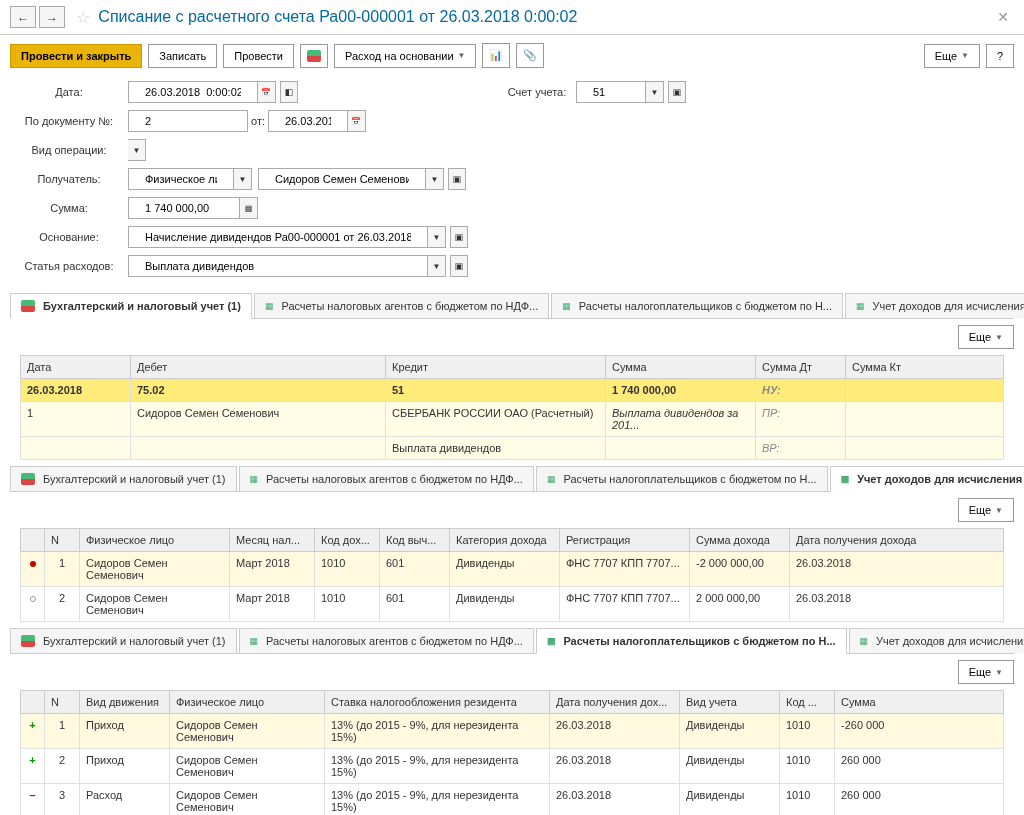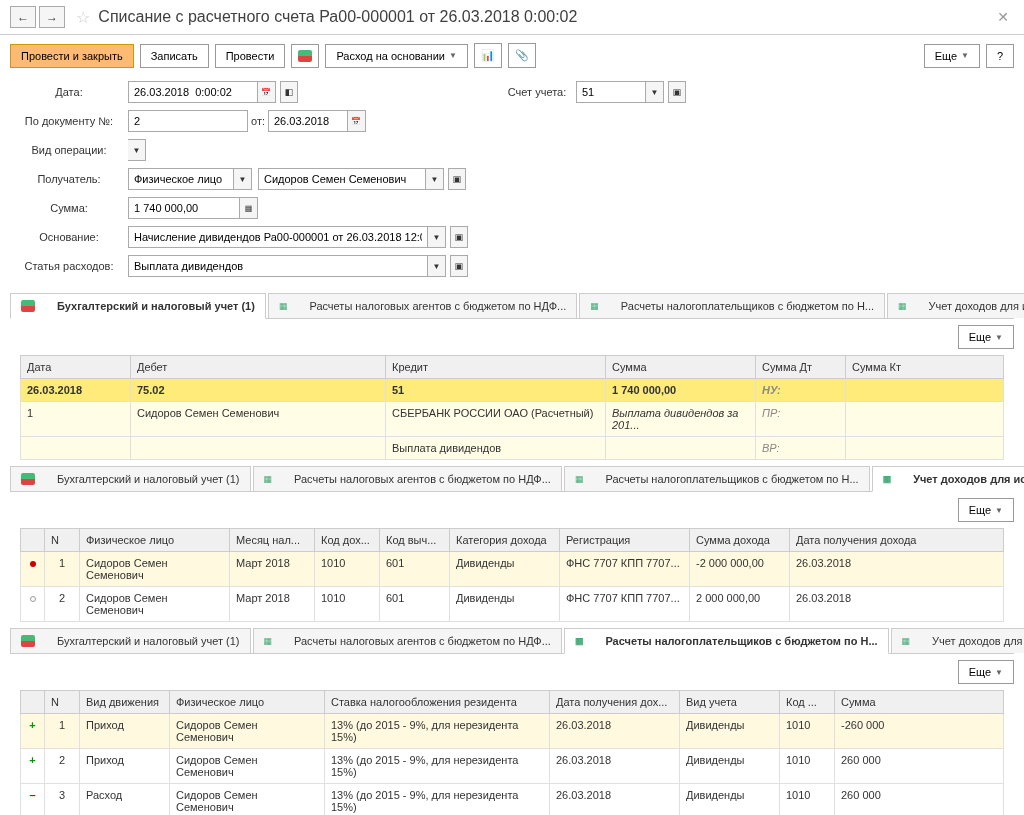--- a/index.html
+++ b/index.html
@@ -1,35 +1,35 @@
 <!DOCTYPE html>
 <html><head>
 <meta charset="utf-8">
 <style>
 * { box-sizing: border-box; margin: 0; padding: 0; }
 body { font-family: Arial, sans-serif; font-size: 11px; background: #fff; color: #333; width: 1024px; }
 .titlebar { display: flex; align-items: center; padding: 6px 10px; border-bottom: 1px solid #ccc; }
 .nav-btn { width: 26px; height: 22px; border: 1px solid #aaa; background: #f5f5f5; margin-right: 3px; display: flex; align-items: center; justify-content: center; cursor: pointer; font-size: 12px; }
 .star { color: #ccc; font-size: 16px; margin: 0 8px; cursor: pointer; }
-.title { font-size: 16px; color: #404040; flex: 1; }
+.title { font-size: 16px; color: #0369a1; flex: 1; }
 .close-x { font-size: 14px; color: #999; cursor: pointer; padding: 0 5px; }
 .toolbar { display: flex; align-items: center; padding: 8px 10px; gap: 6px; }
 .btn { border: 1px solid #999; padding: 5px 10px; background: #fff; cursor: pointer; font-size: 11px; display: inline-flex; align-items: center; gap: 4px; }
-.btn-primary { background: #fdba74; border-color: #cc9900; font-weight: normal; }
+.btn-primary { background: #eab308; border-color: #cc9900; font-weight: bold; }
 .btn-icon { width: 28px; justify-content: center; padding: 5px; }
 .btn .caret { font-size: 8px; color: #666; }
 .spacer { flex: 1; }
 .form-area { padding: 4px 10px; }
 .form-row { display: flex; align-items: center; margin-bottom: 5px; min-height: 24px; }
 .form-label { width: 118px; font-size: 11px; text-align: center; }
-.input { border: 1px solid #aaa; padding: 3px 5px; font-size: 11px; height: 22px; background: #fff; }
+.input { border: 1px solid #aaa; padding: 3px 16px; font-size: 11px; height: 22px; background: #fff; }
 .dd-btn { width: 18px; height: 22px; border: 1px solid #aaa; border-left: none; background: #f5f5f5; display: flex; align-items: center; justify-content: center; font-size: 8px; cursor: pointer; }
 .ext-btn { width: 18px; height: 22px; border: 1px solid #aaa; margin-left: 4px; background: #f5f5f5; display: flex; align-items: center; justify-content: center; font-size: 9px; cursor: pointer; }
 .tabs { display: flex; border-bottom: 1px solid #ccc; margin: 6px 10px 0; }
-.tab { padding: 6px 10px; border: 1px solid #ccc; border-bottom: none; background: #f5f5f5; margin-right: 2px; cursor: pointer; display: flex; align-items: center; gap: 22px; font-size: 11px; white-space: nowrap; }
+.tab { padding: 6px 10px; border: 1px solid #ccc; border-bottom: none; background: #f5f5f5; margin-right: 2px; cursor: pointer; display: flex; align-items: center; gap: 8px; font-size: 11px; white-space: nowrap; }
 .tab.active { background: #fff; border-bottom: 1px solid #fff; margin-bottom: -1px; font-weight: bold; }
 .tab-icon { font-size: 9px; color: #4a7; }
 .section-bar { display: flex; padding: 6px 10px; justify-content: flex-end; }
 .table { width: calc(100% - 40px); margin: 0 20px 6px; border-collapse: collapse; font-size: 11px; }
 .table th { background: #f0f0f0; border: 1px solid #ccc; padding: 5px 6px; text-align: left; font-weight: normal; }
 .table td { border: 1px solid #e0e0e0; padding: 5px 6px; vertical-align: top; }
 .row-highlight { background: #ffeb7a; }
 .row-highlight td { font-weight: bold; }
 .row-light { background: #fffde5; }
 .row-cream { background: #fff9e0; }

